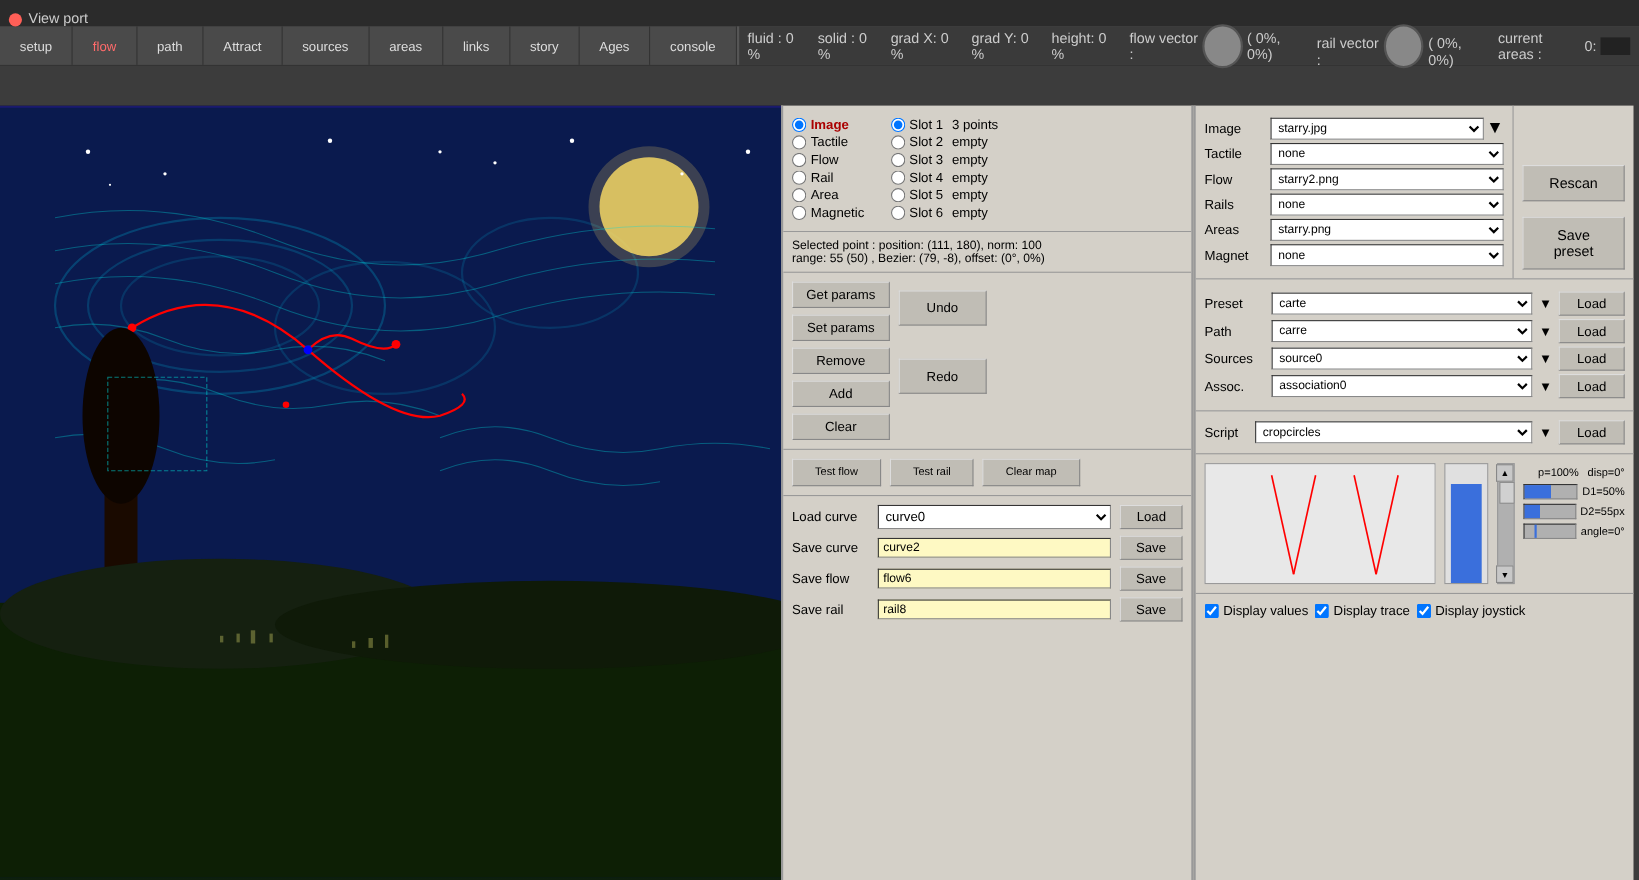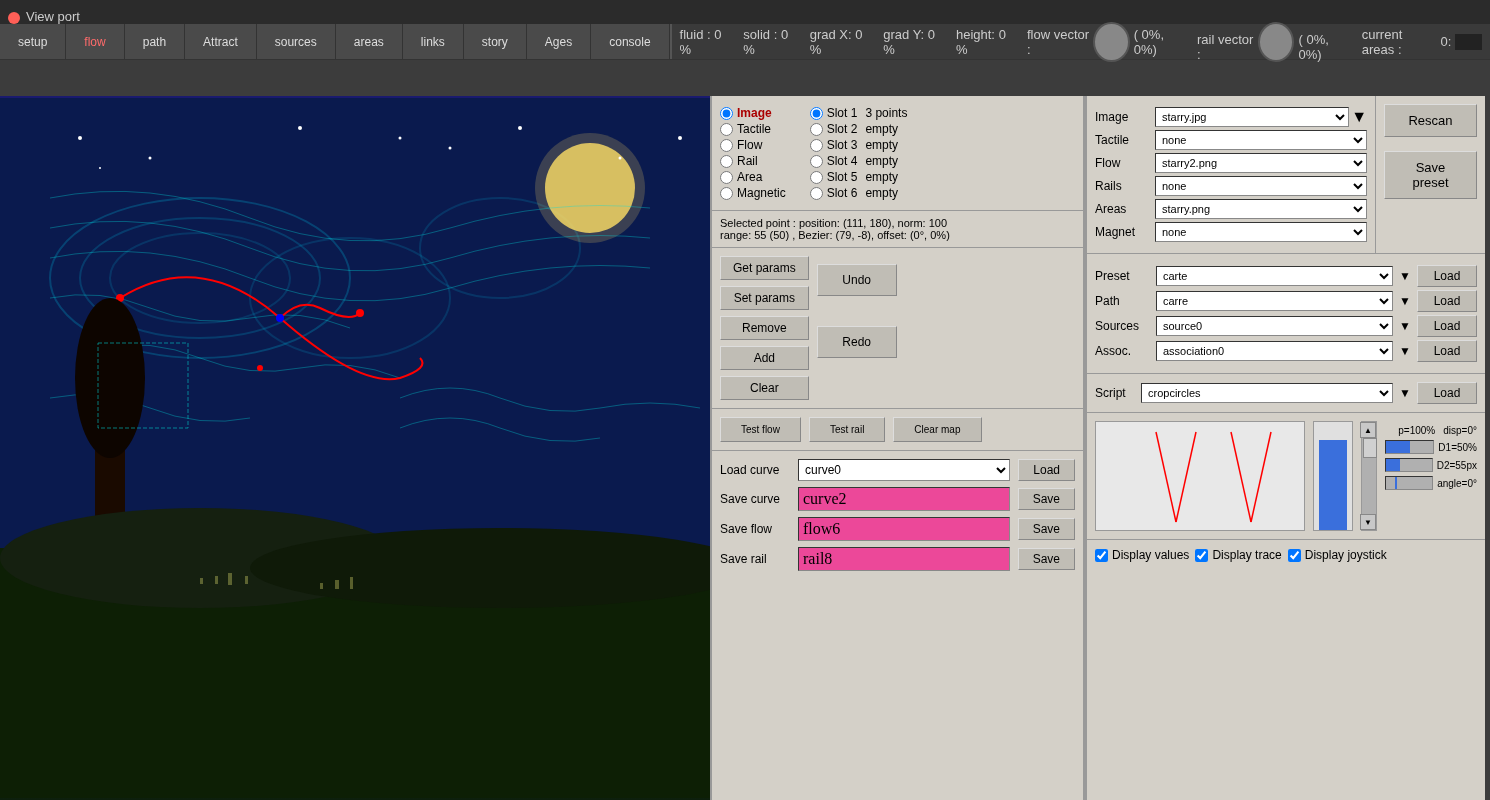--- a/index.html
+++ b/index.html
@@ -83,24 +83,23 @@
     }
     .curve-row {
       display: flex;
       align-items: center;
       gap: 8px;
     }
     .curve-label { width: 70px; font-size: 12px; }
     .curve-input {
       flex: 1;
       border: 1px inset #888;
-      background: #ec4899;
+      background: #fef9c3;
       padding: 2px 4px;
-      font-size: 16px;
-      font-family: Liberation Serif, serif;
+      font-size: 11px;
     }
     .curve-select {
       flex: 1;
       border: 1px inset #888;
       background: white;
       padding: 2px;
       font-size: 12px;
     }
     .save-btn {
       background: #c0bdb5;
@@ -525,21 +524,21 @@
             <option>starry.png</option>
           </select>
         </div>
         <div class="img-row">
           <span class="img-label">Magnet</span>
           <select class="img-select">
             <option>none</option>
           </select>
         </div>
       </div>
-      <div style="width:110px; padding:8px; border-left:1px solid #999; display:flex; flex-direction:column; gap:8px;">
+      <div style="width:110px; padding:8px; border-left:1px solid #999; display:flex; flex-direction:column; gap:8px;justify-content:flex-end;">
         <button class="rescan-btn">Rescan</button>
         <button class="save-preset-btn">Save<br>preset</button>
       </div>
     </div>
 
     <div style="padding:8px; border-bottom:1px solid #999;">
       <div class="preset-row">
         <span class="preset-label">Preset</span>
         <select class="preset-select">
           <option>carte</option>

